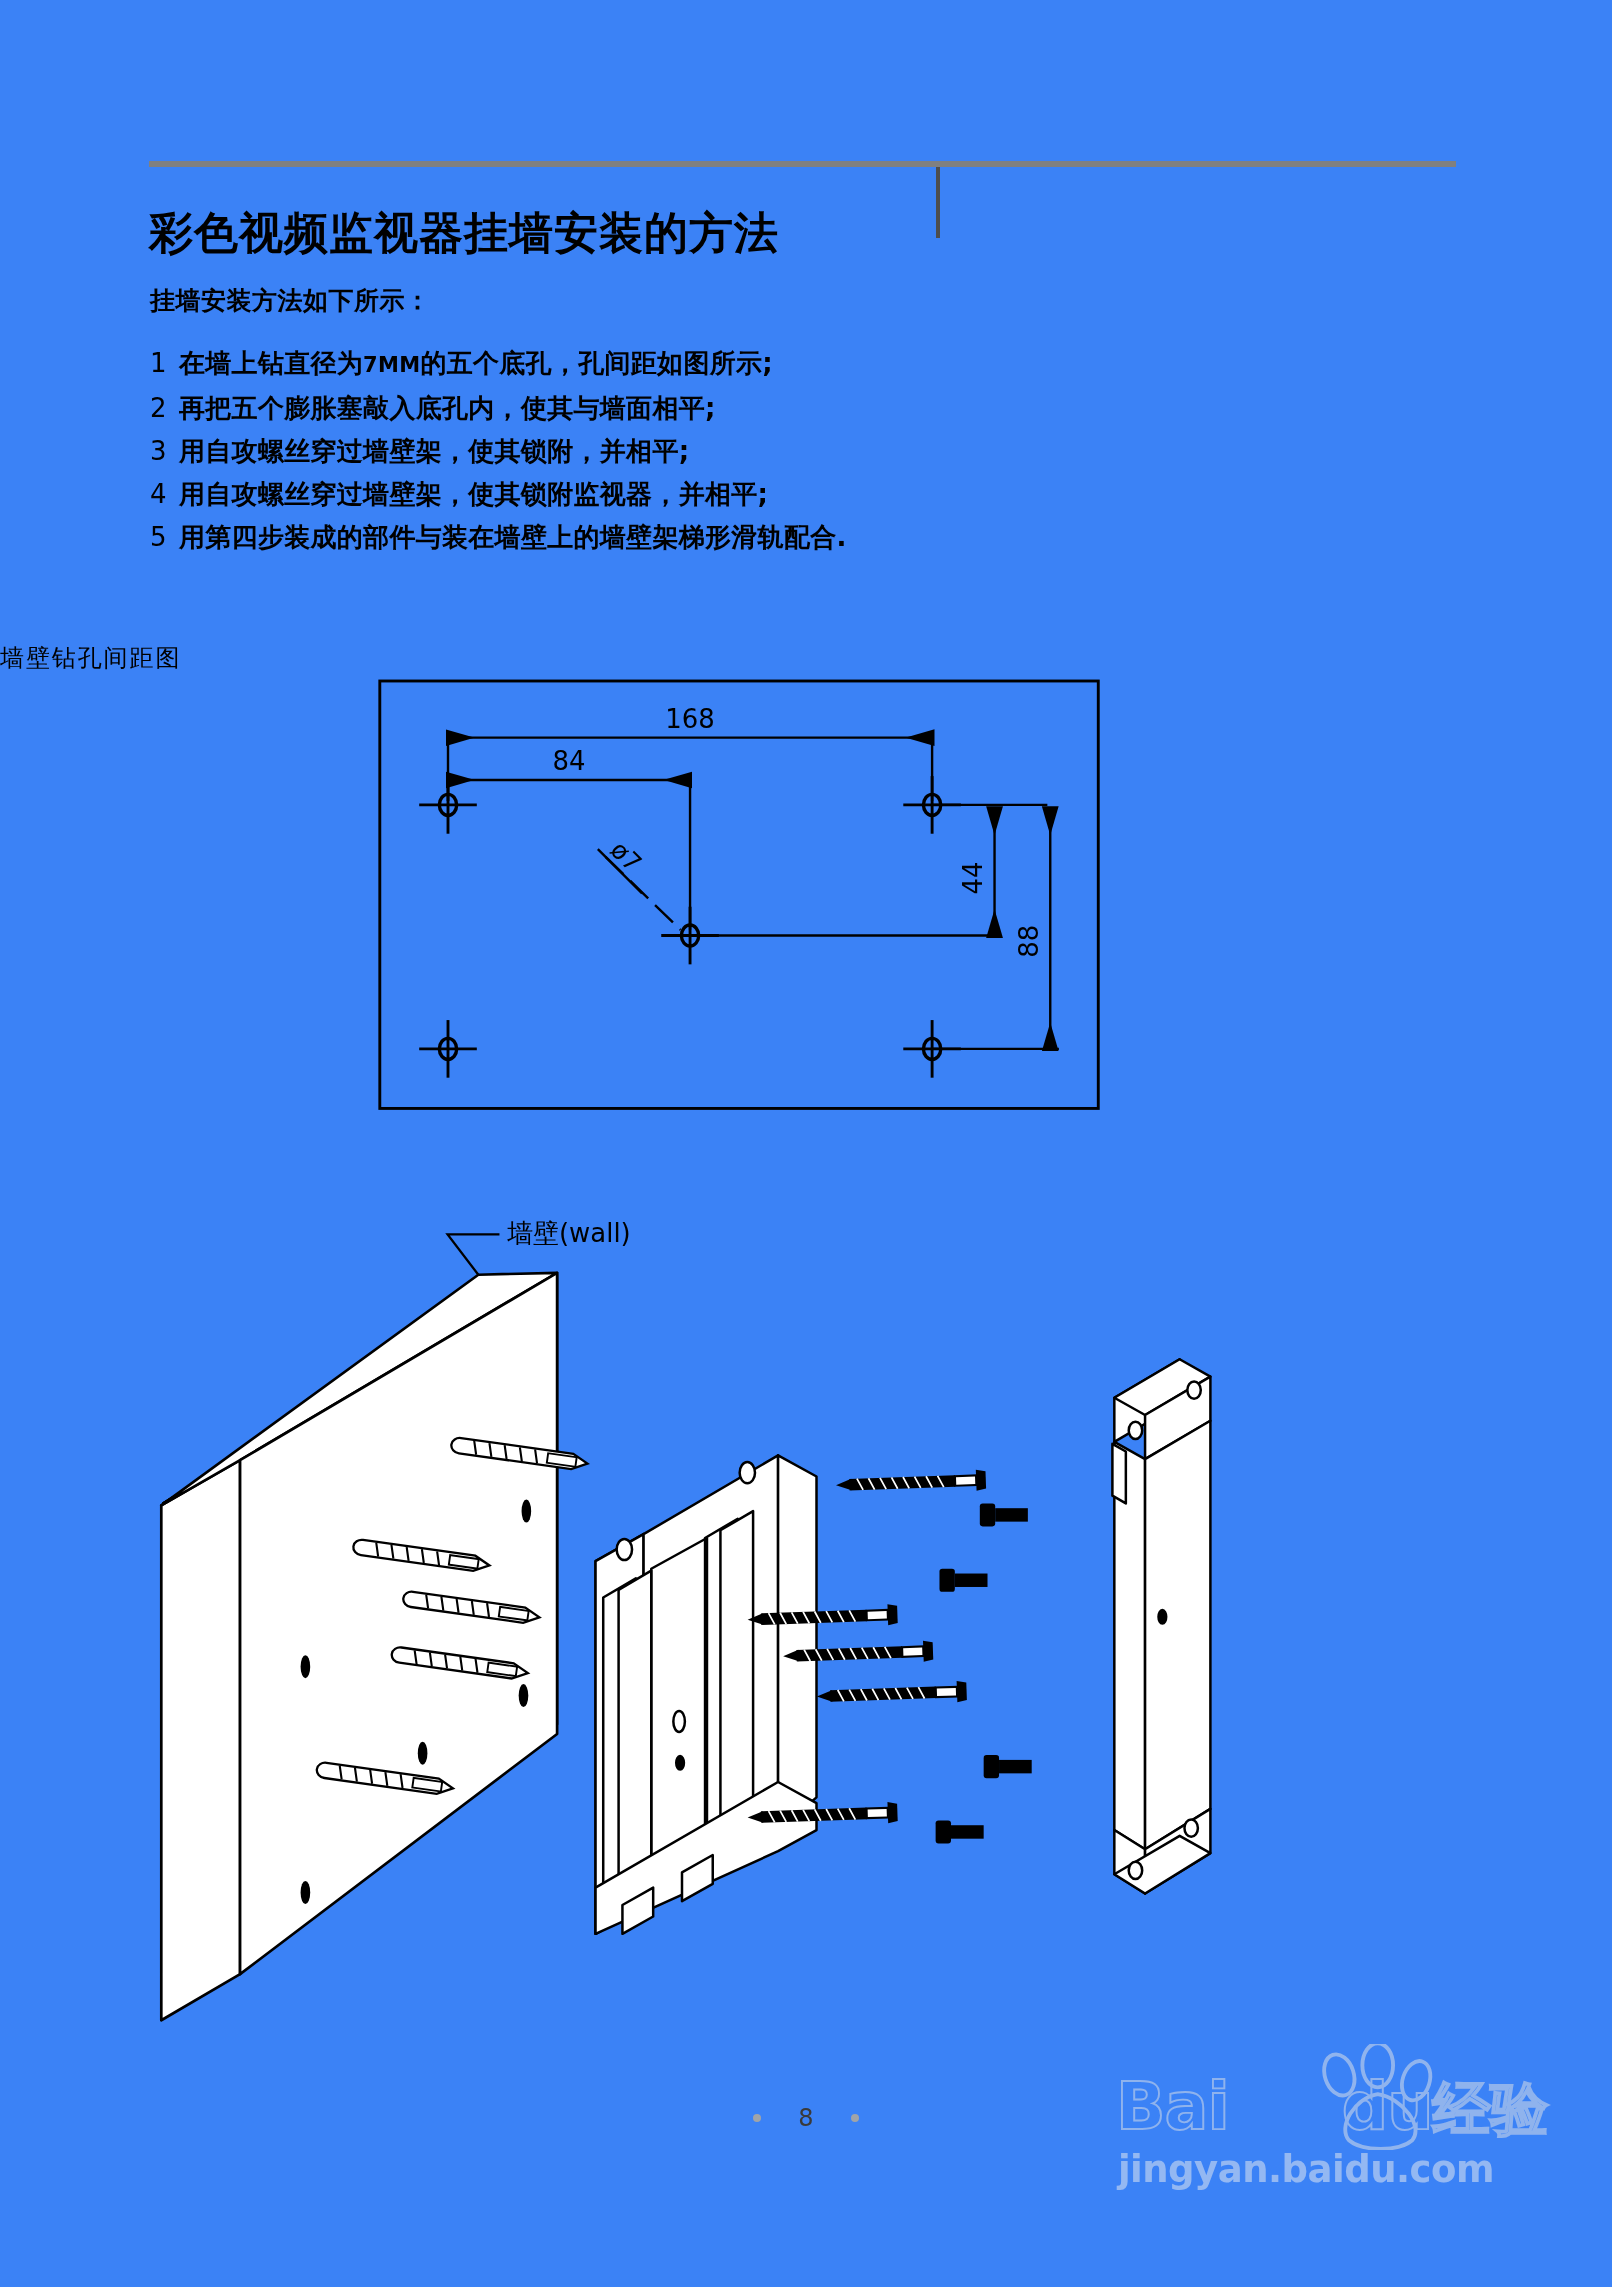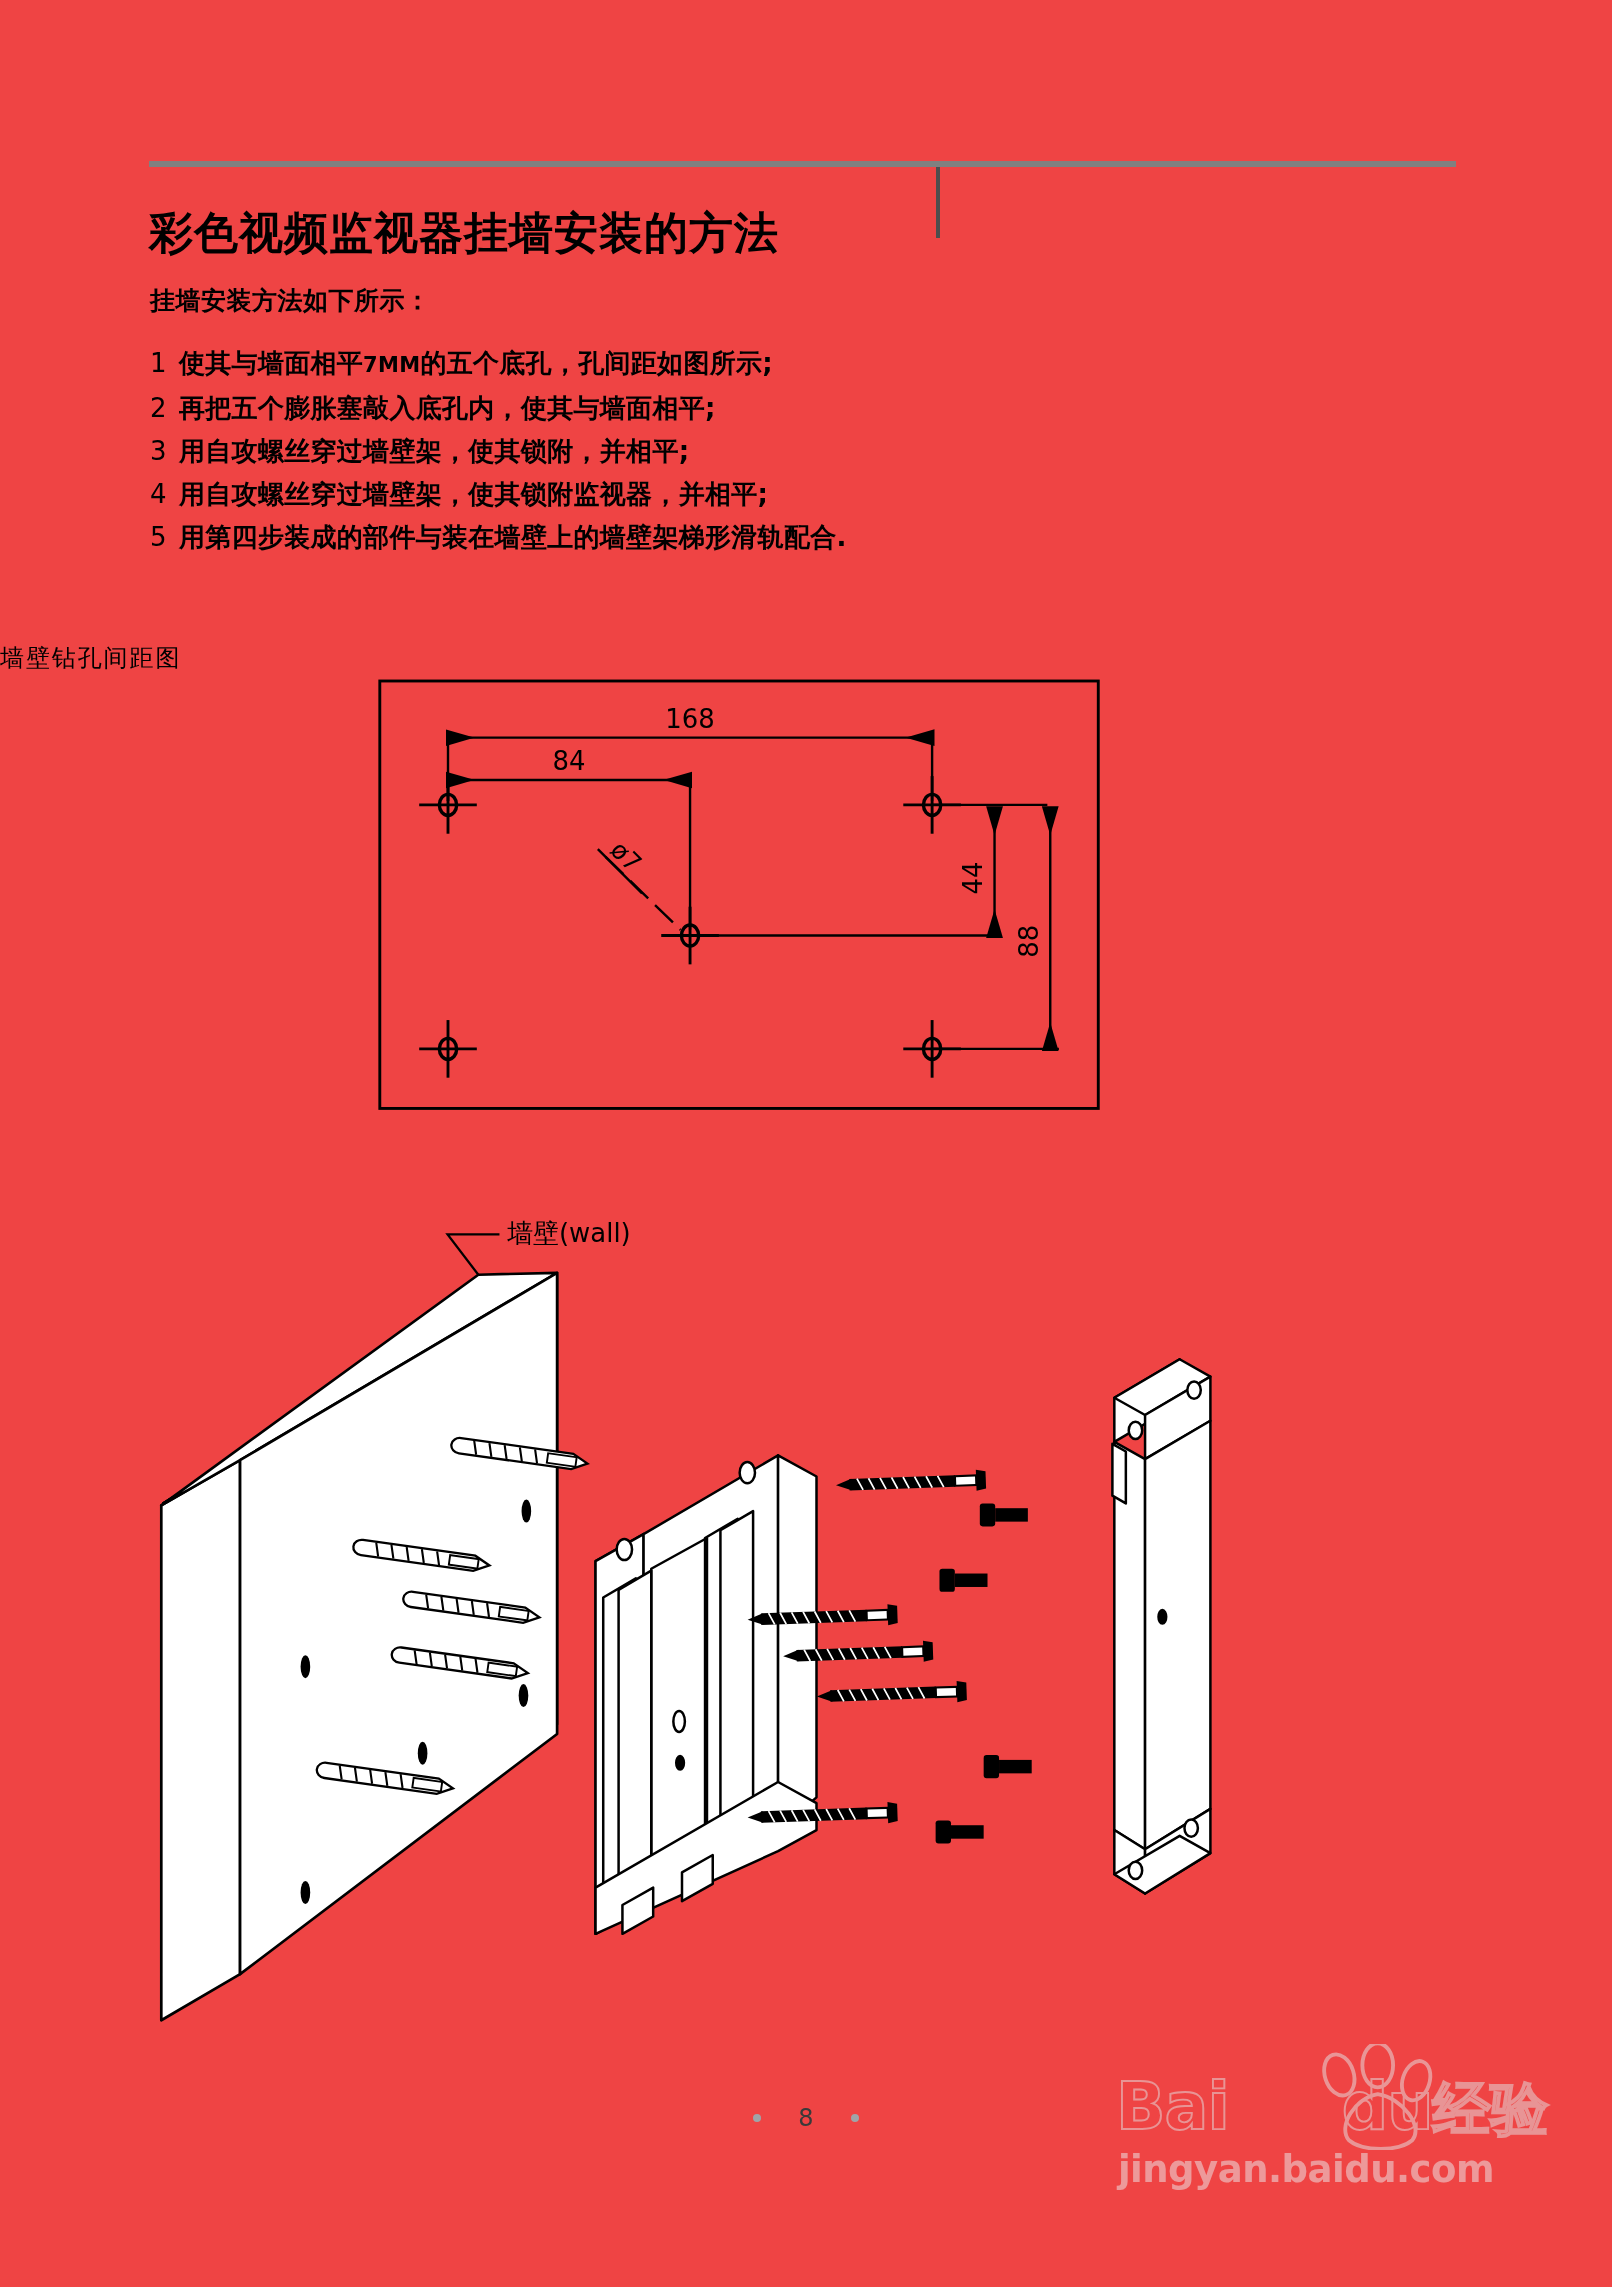--- a/index.html
+++ b/index.html
@@ -9,21 +9,21 @@
     background: #ffffff;
   }
   body {
     font-family: "DejaVu Sans", "Liberation Sans", sans-serif;
     color: #000000;
   }
   .page {
     position: relative;
     width: 1612px;
     height: 2287px;
-    background: #ef4444;
+    background: #3b82f6;
     overflow: hidden;
   }
 
   
   .header-rule {
     position: absolute;
     left: 149px;
     top: 161px;
     width: 1307px;
     height: 5.8px;
@@ -177,21 +177,21 @@
 <div class="page">
 
   <div class="header-rule"></div>
   <div class="header-divider"></div>
   <h1 class="page-title">彩色视频监视器挂墙安装的方法</h1>
 
   <div class="intro">挂墙安装方法如下所示：</div>
 
   <div class="steps">
     <div class="step">
-      <span class="num">1</span><span class="txt">使其与墙面相平</span><span class="mm">7MM</span><span class="txt">的五个底孔，孔间距如图所示;</span>
+      <span class="num">1</span><span class="txt">在墙上钻直径为</span><span class="mm">7MM</span><span class="txt">的五个底孔，孔间距如图所示;</span>
     </div>
     <div class="step">
       <span class="num">2</span><span class="txt">再把五个膨胀塞敲入底孔内，使其与墙面相平;</span>
     </div>
     <div class="step">
       <span class="num">3</span><span class="txt">用自攻螺丝穿过墙壁架，使其锁附，并相平;</span>
     </div>
     <div class="step">
       <span class="num">4</span><span class="txt">用自攻螺丝穿过墙壁架，使其锁附监视器，并相平;</span>
     </div>

